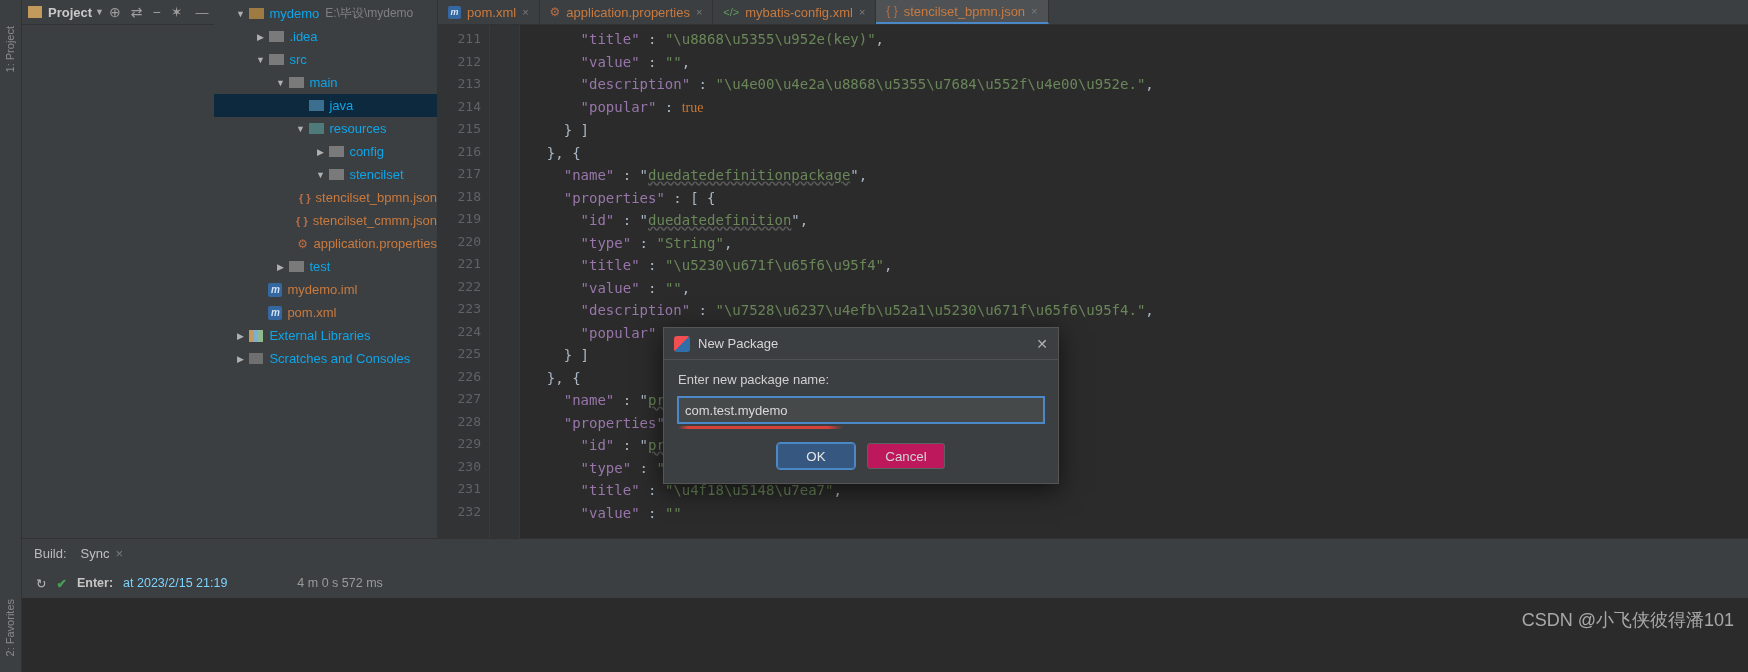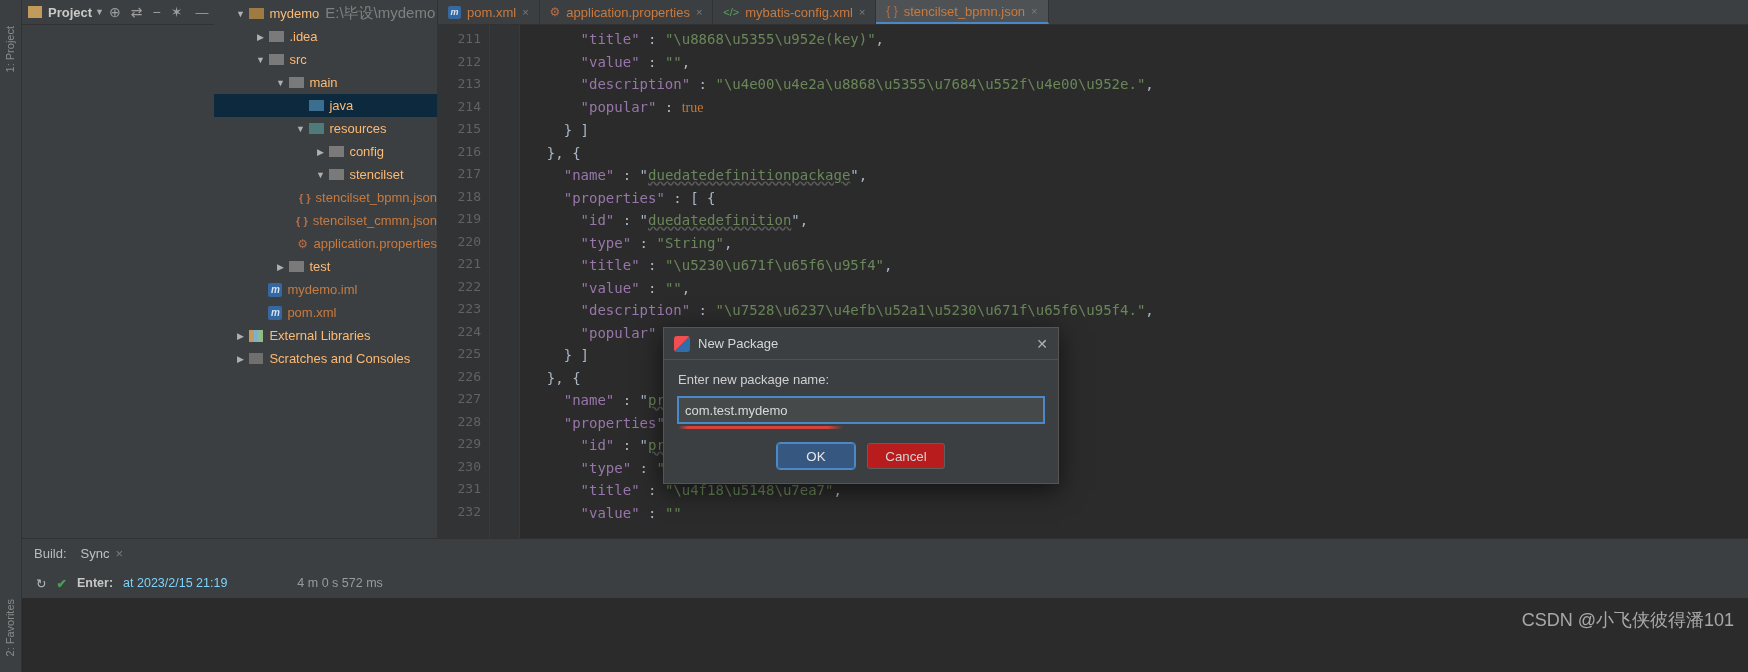--- a/index.html
+++ b/index.html
@@ -32,23 +32,23 @@
 .ic { width:16px; height:14px; margin:0 5px 0 2px; display:inline-flex; align-items:center; justify-content:center; }
 .ic-fold { width:15px; height:11px; background:#9e7b42; }
 .ic-fold.gray{ background:#7a7a7a; }
 .ic-fold.teal{ width:15px;height:11px;background:#4e7a7a; position:relative; }
 .ic-fold.src{ background:#3c6e8f; }
 .ic-json{ font-size:11px; color:#b66d4a; font-weight:bold; }
 .ic-m{ background:#3567a0; color:#cfe0f5; width:14px;height:14px; border-radius:2px; font-size:10px; font-style:italic; font-weight:bold; display:flex;align-items:center;justify-content:center;}
 .ic-prop{ color:#b66d4a; font-size:12px; }
 .ic-lib{ display:inline-block; width:14px;height:12px; background:linear-gradient(90deg,#c29a5b 0 33%,#7bb0d6 33% 66%,#8fb98f 66%); }
 .ic-sc{ width:14px;height:11px; background:#6f6f6f; position:relative; }
-.lbl{ color:#fdba74; }
+.lbl{ color:#0ea5e9; }
 .lbl.orange{ color:#c97a3f; }
-.lbl.dim{ color:#808080; margin-left:6px; font-size:15px; }
+.lbl.dim{ color:#808080; margin-left:6px; font-size:12px; }
 
 .ind { display:inline-block; }
 
 
 .editor { flex:1; display:flex; flex-direction:column; background:#2b2b2b; }
 .tabs { height:25px; display:flex; align-items:stretch; background:#3c3f41; border-bottom:1px solid #323232; }
 .tab { display:flex; align-items:center; padding:0 10px; border-right:1px solid #323232; gap:6px; cursor:pointer; font-size:13px; }
 .tab .tlbl{ color:#c97a3f; }
 .tab .x{ color:#7a7a7a; font-size:11px; }
 .tab.active{ background:#4e5254; border-bottom:2px solid #4a88c7; }
@@ -81,21 +81,21 @@
 .dlg-t{ height:32px; display:flex; align-items:center; padding:9px 10px; gap:8px; border-bottom:1px solid #515151; }
 .dlg-t .appic{ width:16px;height:16px;background:linear-gradient(135deg,#f04e51 0 50%,#2f6ea8 50%);border-radius:3px;}
 .dlg-t .tt{ color:#d6d6d6; }
 .dlg-t .sp{flex:1;}
 .dlg-t .xx{ color:#b0b0b0; cursor:pointer; font-size:14px; }
 .dlg-b{ padding:12px 14px 14px; }
 .dlg-b .lab{ color:#cfcfcf; margin-bottom:10px; display:block; }
 .dlg-b input{ width:100%; height:26px; background:#45494a; border:1px solid #4a88c7; outline:1px solid #4a88c7; color:#d9d9d9; padding:0 6px; font-size:13px; }
 .dlg-b .underl{ height:3px; margin-top:3px; background:linear-gradient(90deg,transparent 0,#d8423a 10px,#d8423a 150px,transparent 165px); border-radius:2px; }
 .dlg-bt{ display:flex; justify-content:center; gap:12px; margin-top:14px; }
-.dlg-bt button{ width:78px; height:26px; border:1px solid #5e6060; background:#b91c1c; color:#d4d4d4; border-radius:3px; cursor:pointer; }
+.dlg-bt button{ width:78px; height:26px; border:1px solid #5e6060; background:#be185d; color:#d4d4d4; border-radius:3px; cursor:pointer; }
 .dlg-bt button.ok{ background:#365880; border-color:#4a88c7; color:#e8e8e8; outline:1px solid #4a88c7; }
 
 .watermark{ position:absolute; right:14px; bottom:40px; color:#d9d9d9; font-size:18px; opacity:0.72; }
 .topcut{ position:absolute; right:10px; top:0; width:50px; height:18px; background:#1f9cf0; border-radius:0 0 4px 4px; }
 </style>
 </head>
 <body>
 
 <div class="gutter-left">
   <div class="gtab top">1: Project</div>

